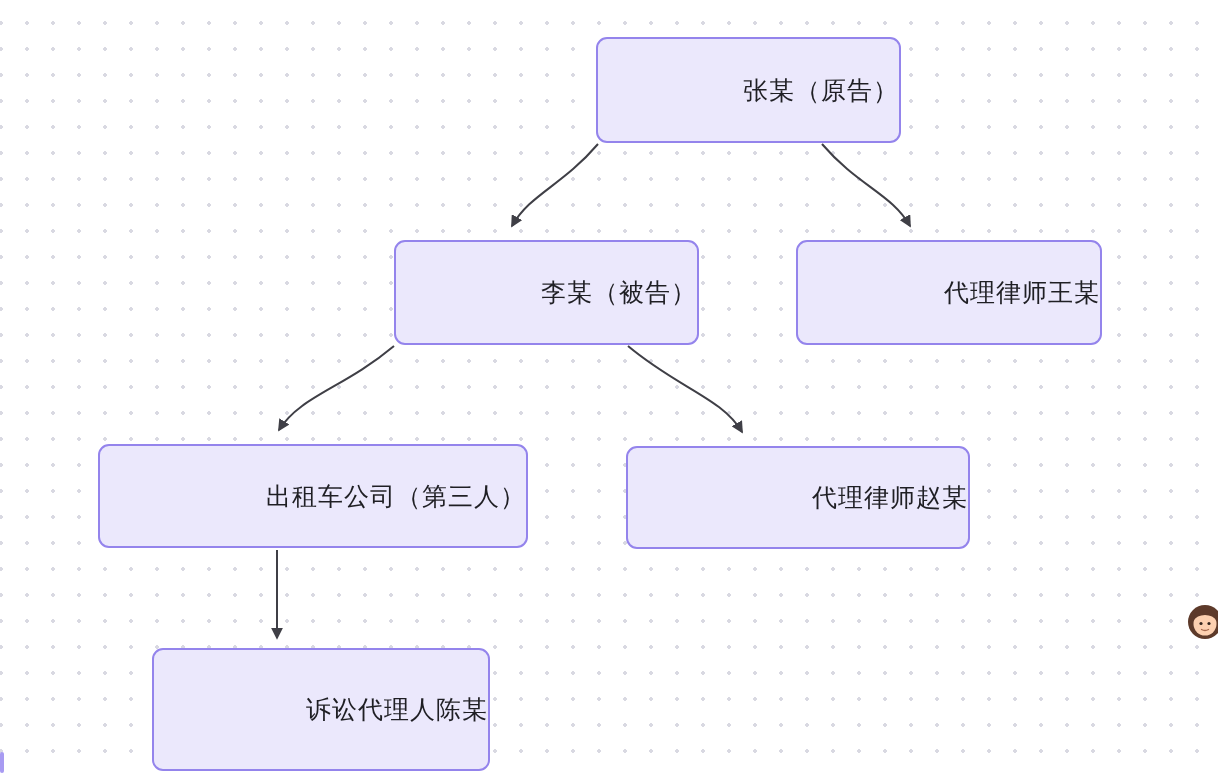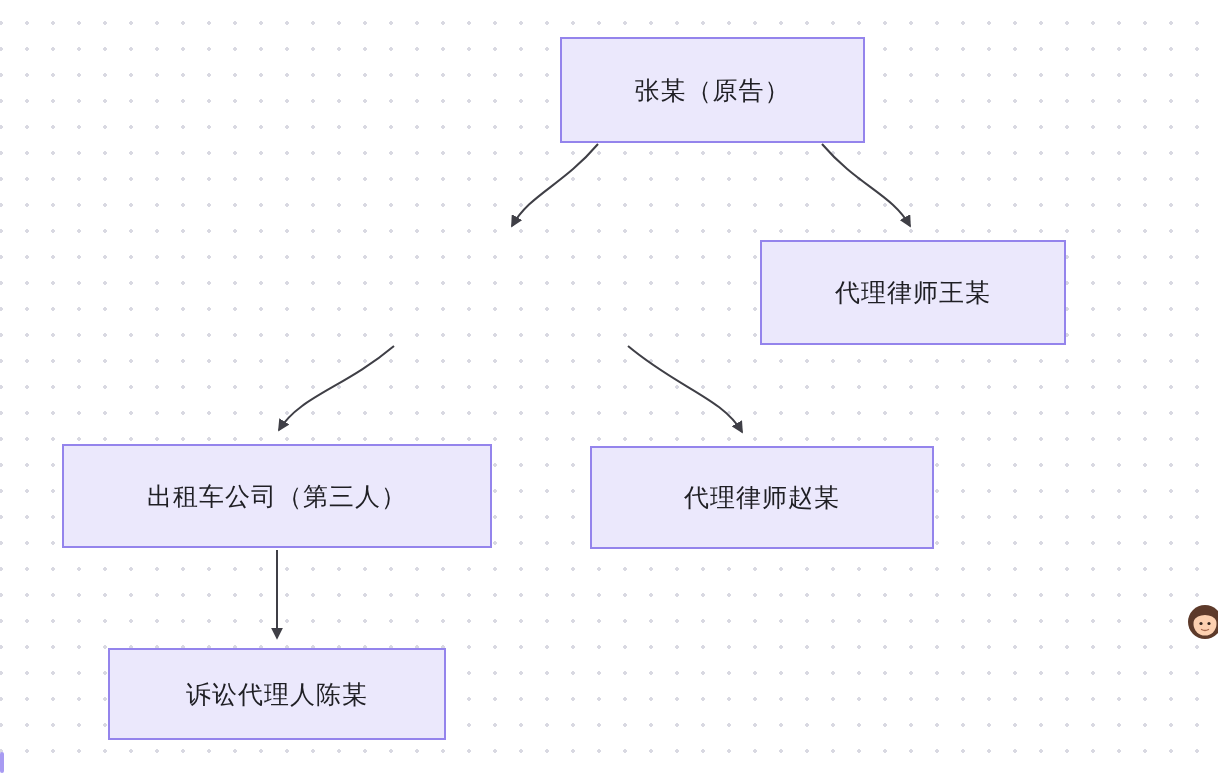--- a/index.html
+++ b/index.html
@@ -22,36 +22,37 @@
     left: 0;
     top: 0;
     width: 1218px;
     height: 773px;
   }
   .node {
     position: absolute;
     box-sizing: border-box;
     background: #ebe8fc;
     border: 2px solid #9484ec;
-    border-radius: 0;
+    border-radius: 11px;
     display: flex;
     align-items: center;
-    justify-content: center;
+    justify-content: flex-end;
     font-size: 25px;
     letter-spacing: 1px;
     color: #1f1f24;
     white-space: nowrap;
     cursor: move;
+    margin-left: 36px;
   }
   #node-plaintiff    { left: 560px; top: 37px;  width: 305px; height: 106px; }
   #node-defendant    { left: 358px; top: 240px; width: 305px; height: 105px; }
   #node-lawyer-wang  { left: 760px; top: 240px; width: 306px; height: 105px; }
   #node-taxi-company { left: 62px;  top: 444px; width: 430px; height: 104px; }
   #node-lawyer-zhao  { left: 590px; top: 446px; width: 344px; height: 103px; }
-  #node-agent-chen   { left: 108px; top: 648px; width: 338px; height: 92px; }
+  #node-agent-chen   { left: 116px; top: 648px; width: 338px; height: 123px; }
 
   .edge-path {
     fill: none;
     stroke: #3f3f46;
     stroke-width: 2;
   }
   .collab-avatar {
     position: absolute;
     left: 1186px;
     top: 603px;
@@ -82,20 +83,23 @@
     <path class="edge-path" d="M 598 144 C 562 186, 530 194, 512 226" marker-end="url(#arrowhead)"></path>
     <path class="edge-path" d="M 822 144 C 858 186, 892 194, 910 226" marker-end="url(#arrowhead)"></path>
     <path class="edge-path" d="M 394 346 C 344 388, 300 396, 279 430" marker-end="url(#arrowhead)"></path>
     <path class="edge-path" d="M 628 346 C 678 388, 722 398, 742 432" marker-end="url(#arrowhead)"></path>
     <path class="edge-path" d="M 277 550 L 277 638" marker-end="url(#arrowhead)"></path>
   </svg>
 
   <div class="node" id="node-plaintiff">
     <span>张某（原告）</span>
   </div>
+  <div class="node" id="node-defendant">
+    <span>李某（被告）</span>
+  </div>
   <div class="node" id="node-lawyer-wang">
     <span>代理律师王某</span>
   </div>
   <div class="node" id="node-taxi-company">
     <span>出租车公司（第三人）</span>
   </div>
   <div class="node" id="node-lawyer-zhao">
     <span>代理律师赵某</span>
   </div>
   <div class="node" id="node-agent-chen">

